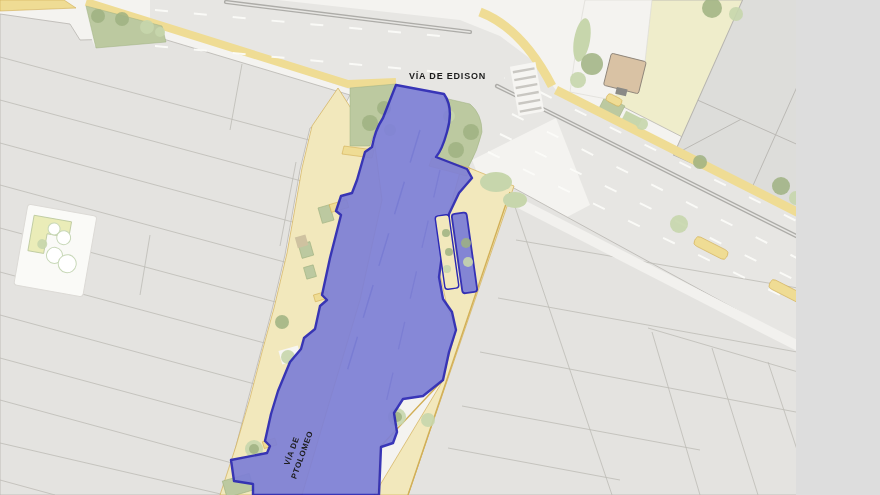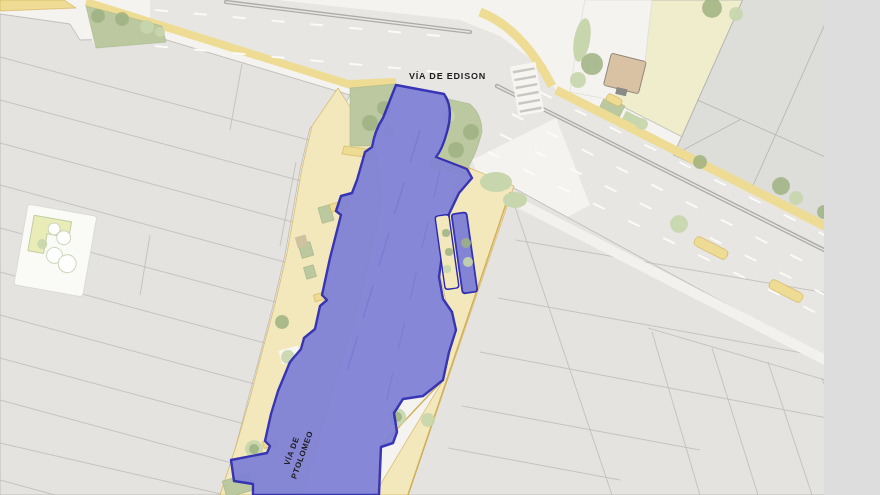--- a/index.html
+++ b/index.html
@@ -1,17 +1,17 @@
 <!DOCTYPE html>
 <html style="--selection_fill: #7E80D6; --selection_border: #2B28B4; --road: #E7E6E3; --road_marking: #FBFBF8; --median: #ADACA8; --parcel: #E4E3E0; --parcel_line: #BDBBB5; --block_cream: #EFEDCB; --sidewalk_cream: #F2E8BC; --sidewalk_yellow: #EFDC94; --curb: #D2AF56; --green: #BCC9A0; --tree_dark: #9FB181; --tree_light: #C7D6AC; --white_zone: #F4F3F0; --building_tan: #D9C2A4; --building_gray: #DDDDDA; --outline: #B7B5B0; --label: #1C1C1C;"><head>
 <meta charset="utf-8">
 <style>
   html,body{margin:0;padding:0;background:#ddd;}
   #stage{position:relative;width:796px;height:495px;overflow:hidden;background:#0369a1;
-         font-family:"Liberation Sans",sans-serif;padding-left:28px;}
+         font-family:"Liberation Sans",sans-serif;}
   svg{position:absolute;left:0;top:0;display:block;}
   .roadfill{fill:var(--road);}
   .parcel{fill:var(--parcel);stroke:var(--outline);stroke-width:.8;}
   .pline{stroke:var(--parcel_line);stroke-width:.8;fill:none;}
   .creamlot{fill:var(--block_cream);stroke:var(--outline);stroke-width:.8;}
   .sidewalk{fill:var(--sidewalk_cream);stroke:var(--curb);stroke-width:.7;}
   .yband{stroke:var(--sidewalk_yellow);fill:none;}
   .ybandF{fill:var(--sidewalk_yellow);stroke:var(--curb);stroke-width:.6;}
   .green{fill:var(--green);stroke:var(--tree_dark);stroke-width:.5;}
   .greenlt{fill:var(--tree_light);stroke:none;}

